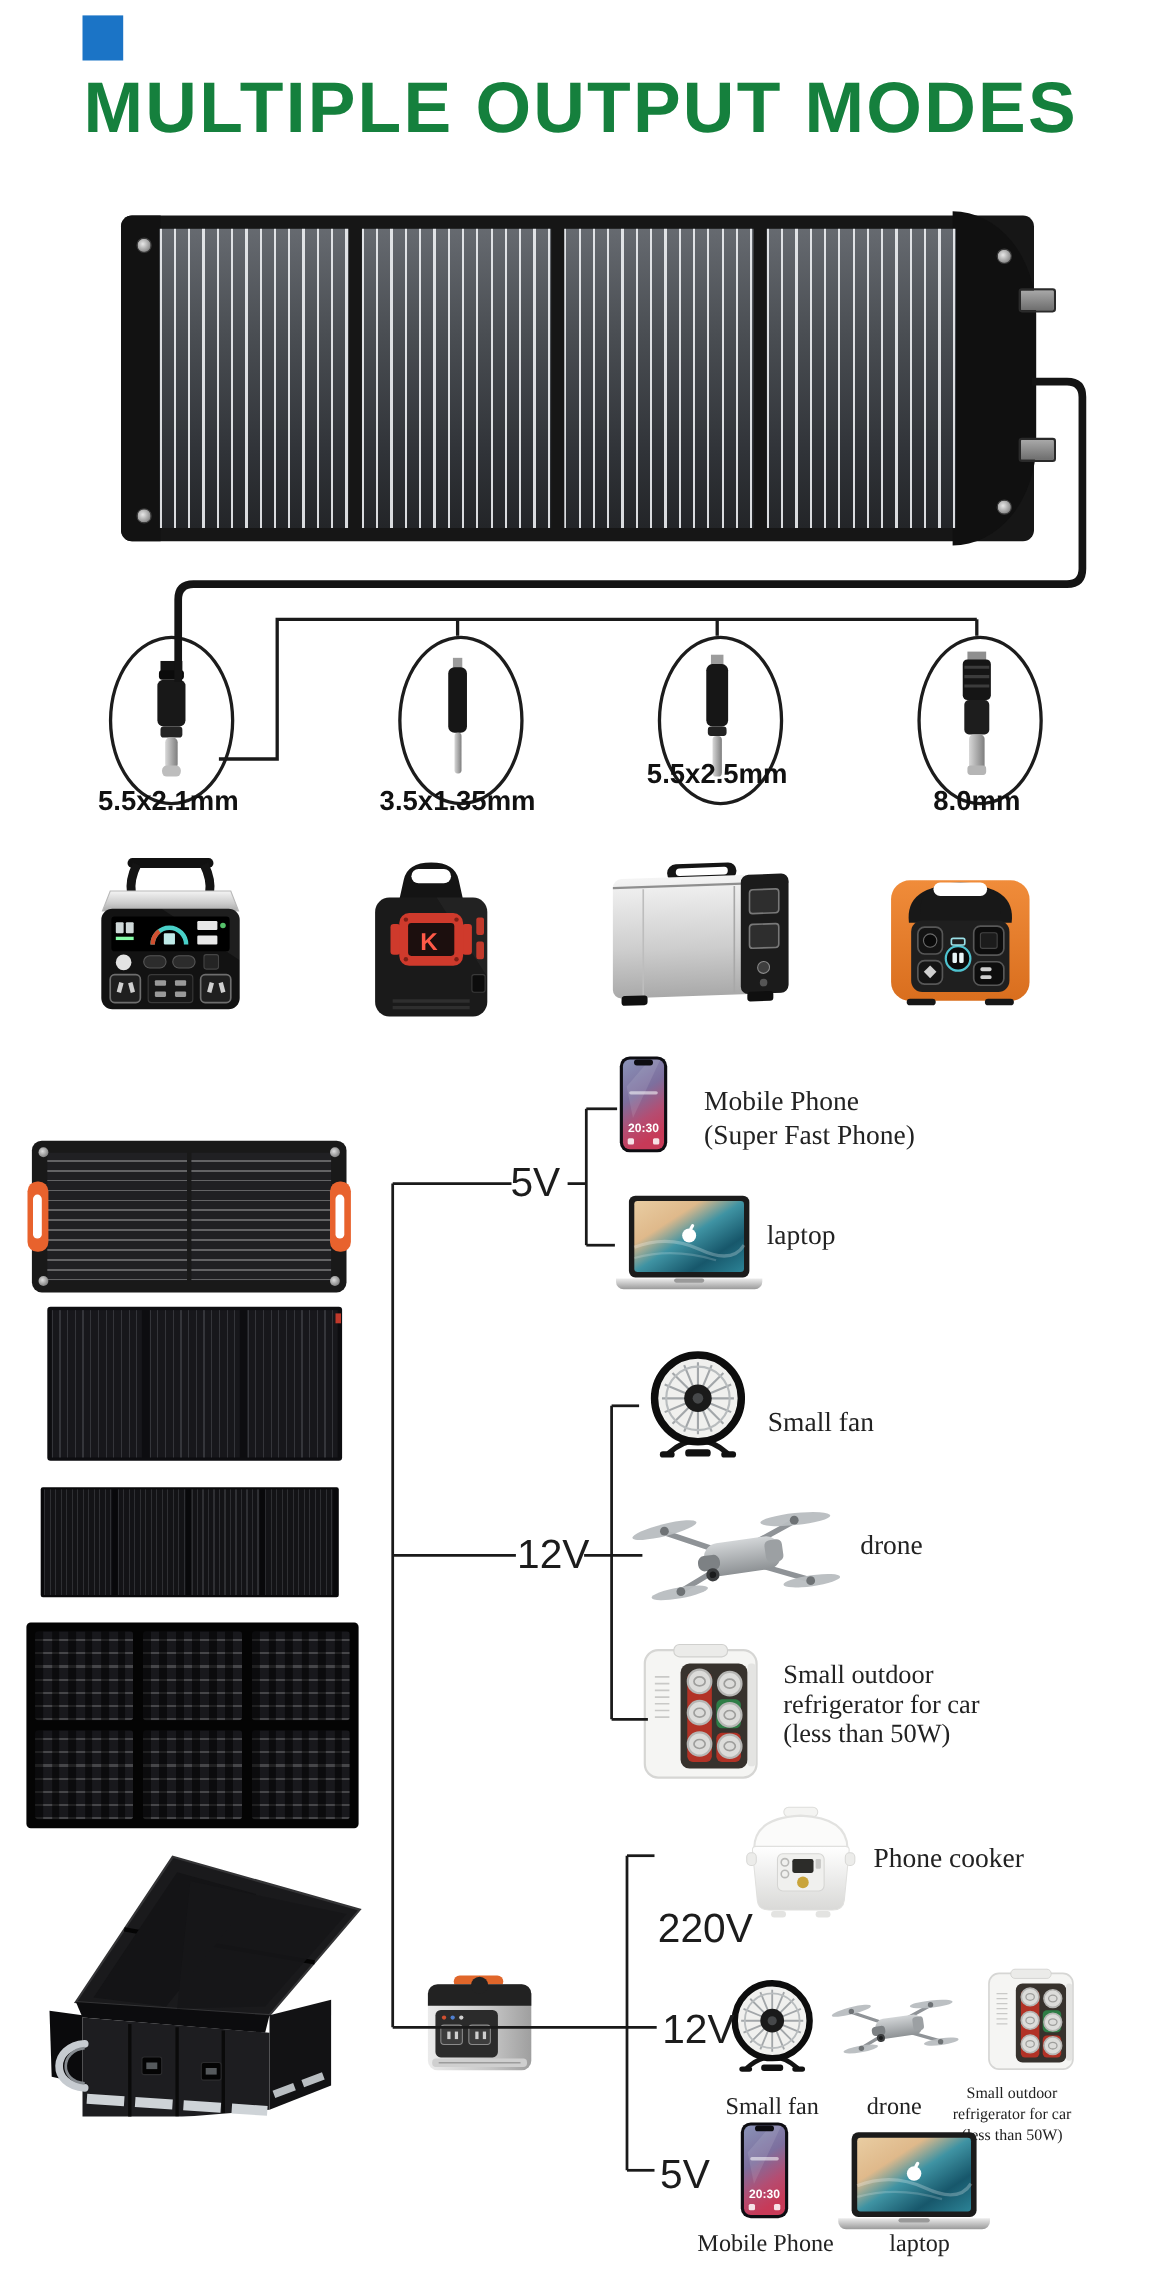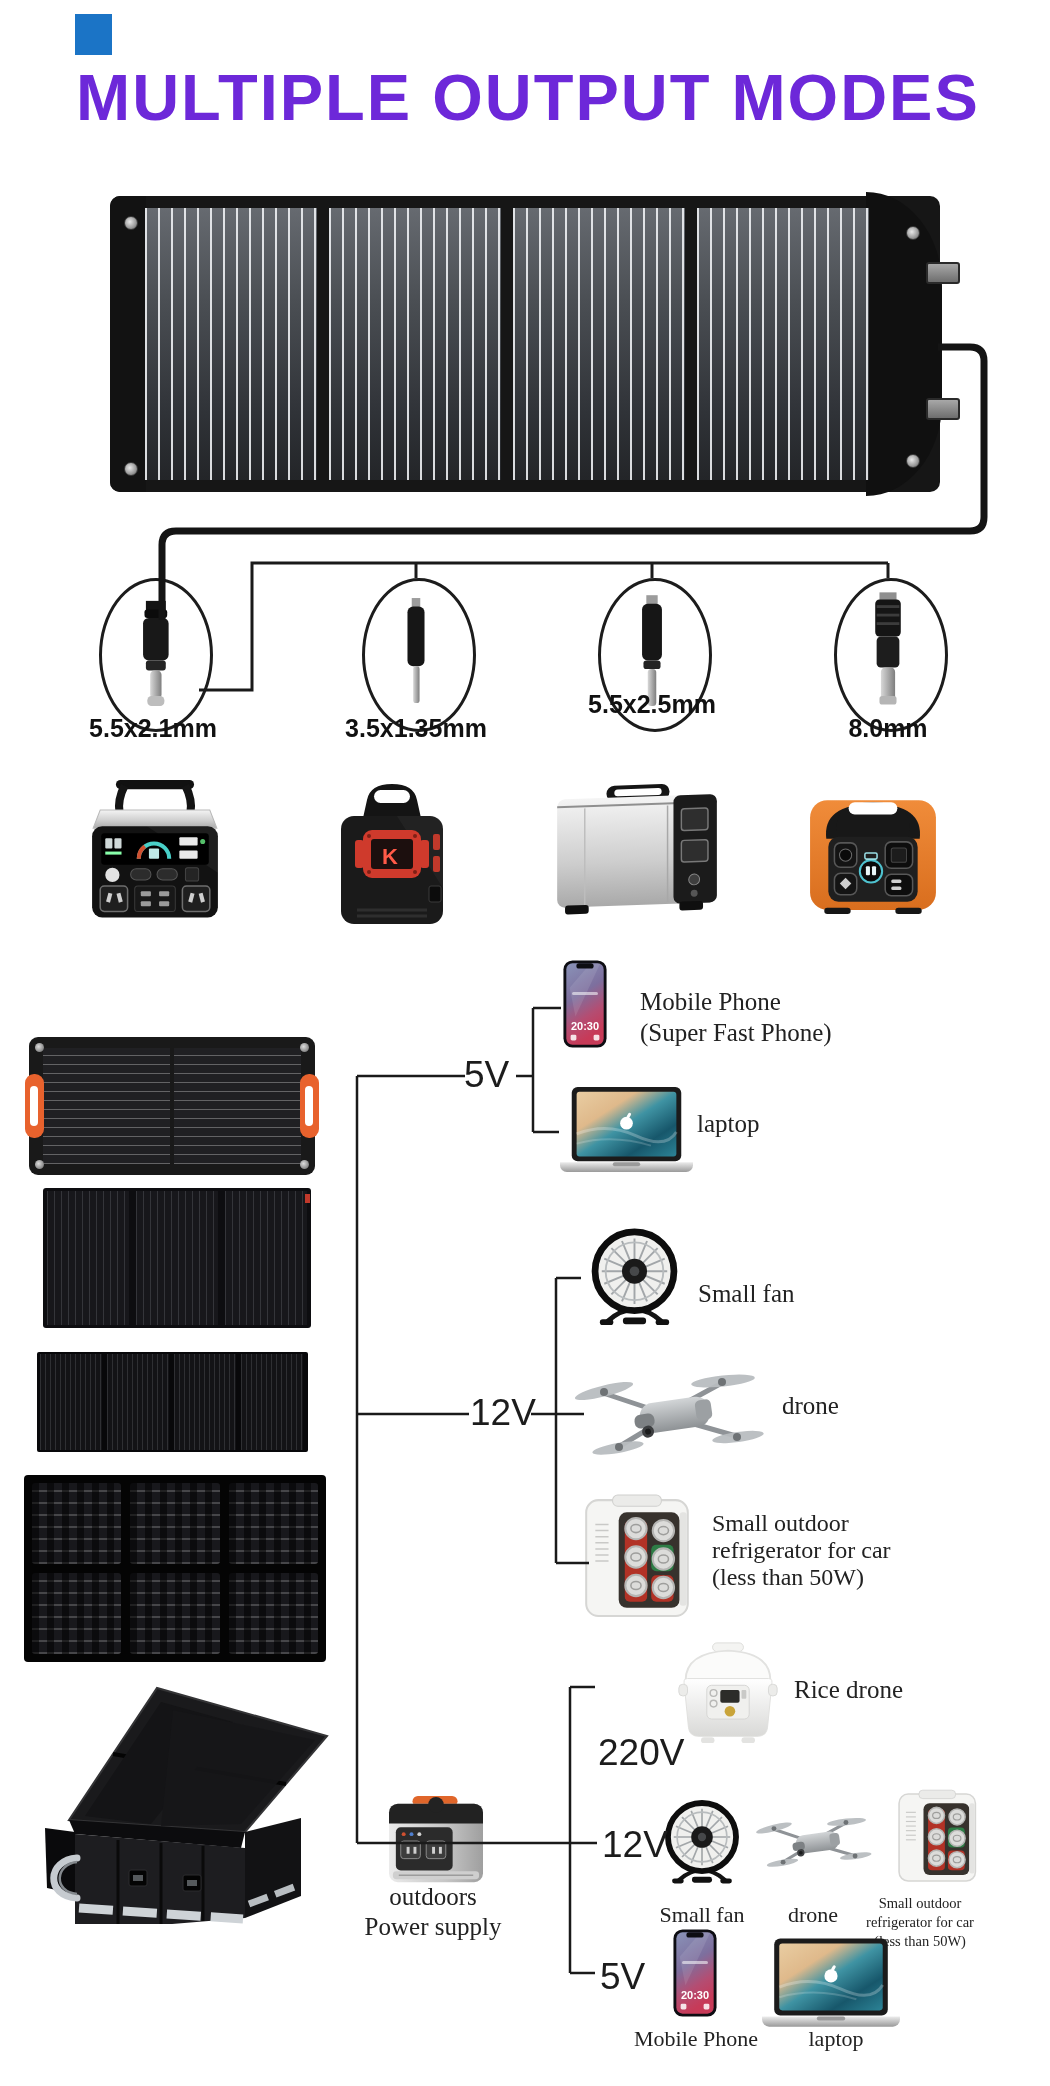--- a/index.html
+++ b/index.html
@@ -5,21 +5,21 @@
   html,body{margin:0;padding:0;background:#fff;}
   #canvas{position:relative;width:1050px;height:2086px;background:#fff;overflow:hidden;
           font-family:"Liberation Sans",sans-serif;color:#1c1c1c;}
   .abs{position:absolute;}
   .lbl{position:absolute;font-family:Liberation Serif, serif;color:#222;}
   .vlabel{position:absolute;font-size:37px;color:#1c1c1c;letter-spacing:0px;font-weight:400;}
   .clabel{position:absolute;font-size:25px;font-weight:700;color:#111;text-align:center;}
   
   .eyebrow-sq{position:absolute;left:75px;top:14px;width:37px;height:41px;}
   .eyebrow-tx{position:absolute;left:148px;top:16px;font-size:36px;font-weight:700;letter-spacing:1px;color:#161616;}
-  .big-title{position:absolute;left:76px;top:60px;font-size:65px;font-weight:700;letter-spacing:2px;color:#6d28d9;}
+  .big-title{position:absolute;left:76px;top:60px;font-size:65px;font-weight:700;letter-spacing:2px;color:#15803d;}
   
   .hero-panel{position:absolute;left:110px;top:196px;width:830px;height:296px;background:#161616;border-radius:10px;}
   .hero-cap-l{position:absolute;left:0;top:0;width:36px;height:296px;background:#121212;border-radius:10px 0 0 10px;}
   .hero-cap-r{position:absolute;left:756px;top:-4px;width:76px;height:304px;background:#101010;border-radius:0 130px 130px 0 / 0 160px 160px 0;}
   .hcell{position:absolute;top:12px;height:272px;width:172px;
      background:linear-gradient(180deg,#63676d 0%,#4a4e53 30%,#33363a 70%,#26282b 100%);
      background-image:repeating-linear-gradient(90deg,rgba(238,240,243,.9) 0 2px,rgba(255,255,255,0) 2px 13px),
                       linear-gradient(180deg,#666a70 0%,#4a4e53 35%,#303338 75%,#232528 100%);}
   .rivet{position:absolute;width:12px;height:12px;border-radius:50%;background:radial-gradient(circle at 40% 40%,#e8e8e8,#9a9a9a 60%,#5c5c5c);border:1px solid #3a3a3a;}
   .nub{position:absolute;width:30px;height:18px;background:linear-gradient(180deg,#a8a8a8,#6e6e6e);border-radius:3px;border:2px solid #2a2a2a;}
@@ -524,30 +524,26 @@
     <div>Small outdoor</div>
     <div>refrigerator for car</div>
     <div>(less than 50W)</div>
   </div>
 
   <div class="dev" style="left:676px;top:1640px">
     <svg width="104" height="106" viewBox="0 0 104 110">
         <use href="#sym-cooker"></use>
       </svg>
   </div>
-  <div class="lbl" style="left:794px;top:1676px;font-size:25px">Rice drone</div>
+  <div class="lbl" style="left:794px;top:1676px;font-size:25px">Phone cooker</div>
 
   <div class="dev" style="left:382px;top:1794px">
     <svg width="108" height="94" viewBox="0 0 108 96">
         <use href="#sym-psmall"></use>
       </svg>
-  </div>
-  <div class="lbl" style="left:353px;top:1882px;width:160px;font-size:25px;line-height:30px;text-align:center">
-    <div>outdoors</div>
-    <div>Power supply</div>
   </div>
 
   <div class="dev" style="left:660px;top:1798px">
     <svg width="84" height="88" viewBox="0 0 100 106">
         <use href="#sym-fan"></use>
       </svg>
   </div>
   <div class="lbl" style="left:652px;top:1902px;width:100px;font-size:22px;text-align:center">Small fan</div>
 
   <div class="dev" style="left:752px;top:1802px">

